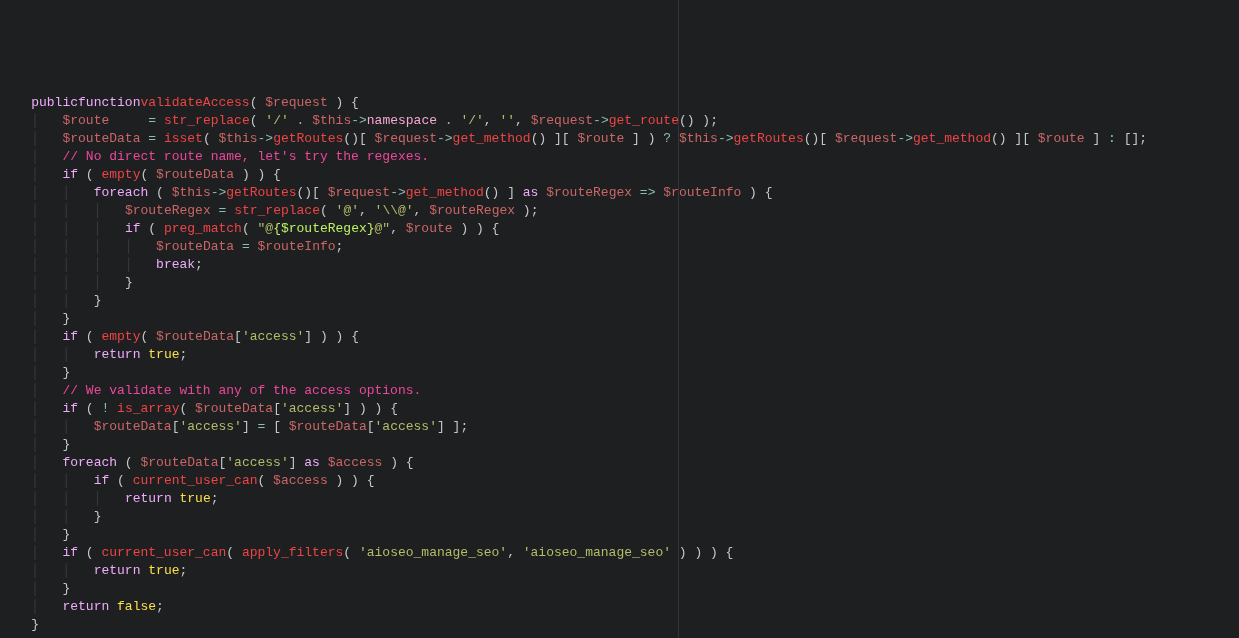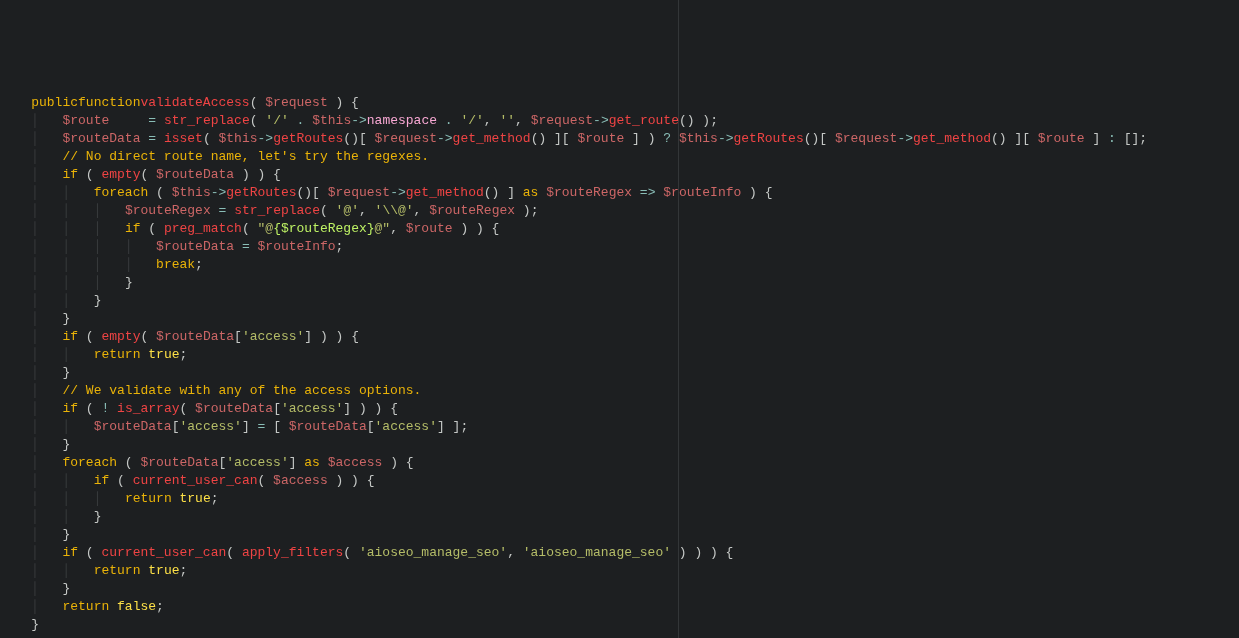--- a/index.html
+++ b/index.html
@@ -24,26 +24,26 @@
     background: #333638;
     z-index: 1;
   }
   .code {
     position: relative;
     z-index: 2;
     padding: 4px 0 0 0;
   }
   .line { display: block; }
   .indent-guide { color: #3a3d3f; }
-  .kw   { color: #eab308; text-align: center; }   
+  .kw   { color: #f0abfc; text-align: center; }   
   .fn   { color: #ef4444; }   
   .var  { color: #cc6666; }   
   .prop { color: #f9a8d4; }   
   .str  { color: #b5bd68; }   
-  .cmt  { color: #eab308; font-style: normal; }
+  .cmt  { color: #ec4899; font-style: normal; }
   .op   { color: #8abeb7; }   
   .punc { color: #c5c8c6; }   
   .bool { color: #fde047; }   
   .esc  { color: #bef264; }   
 </style>
 </head>
 <body>
 
 
 

